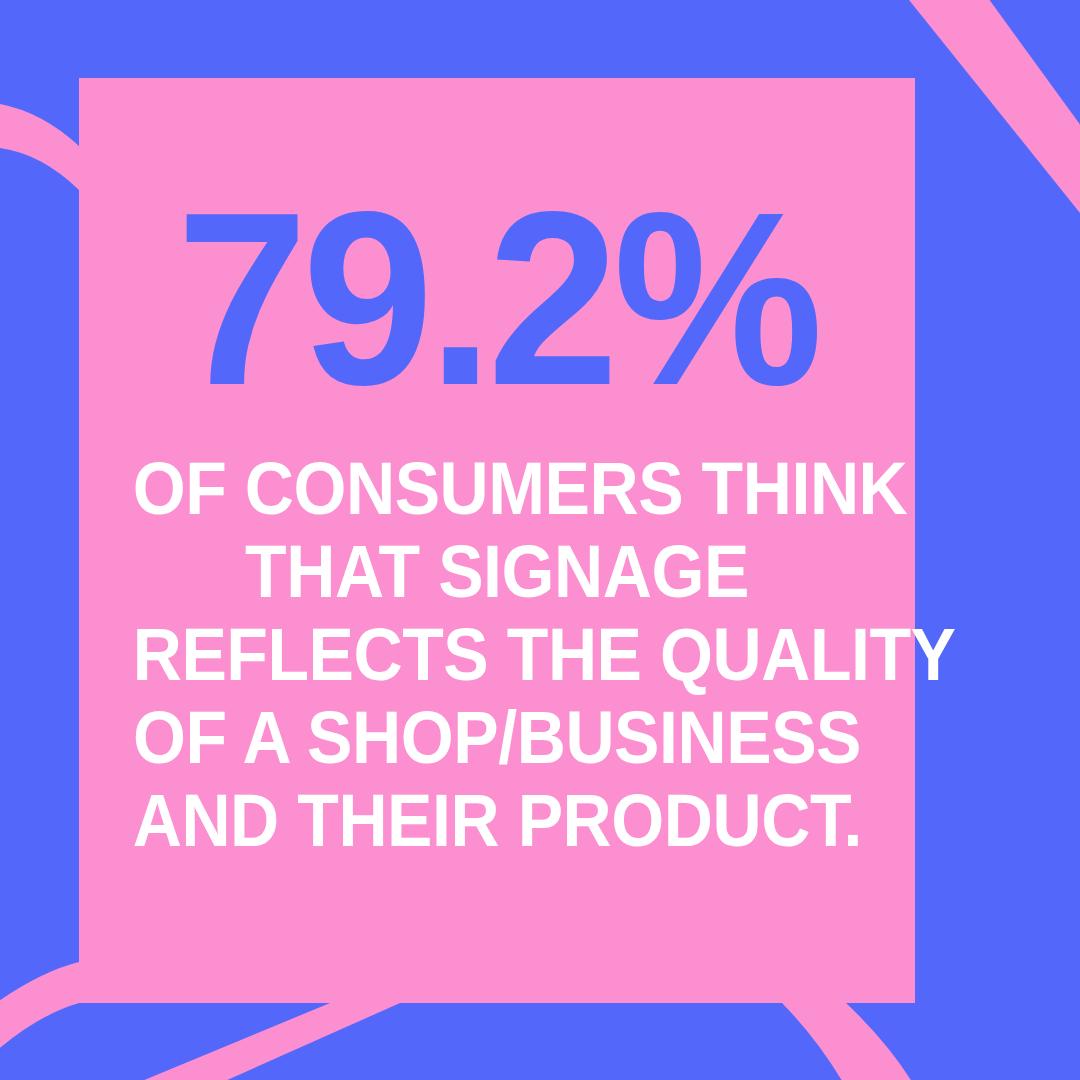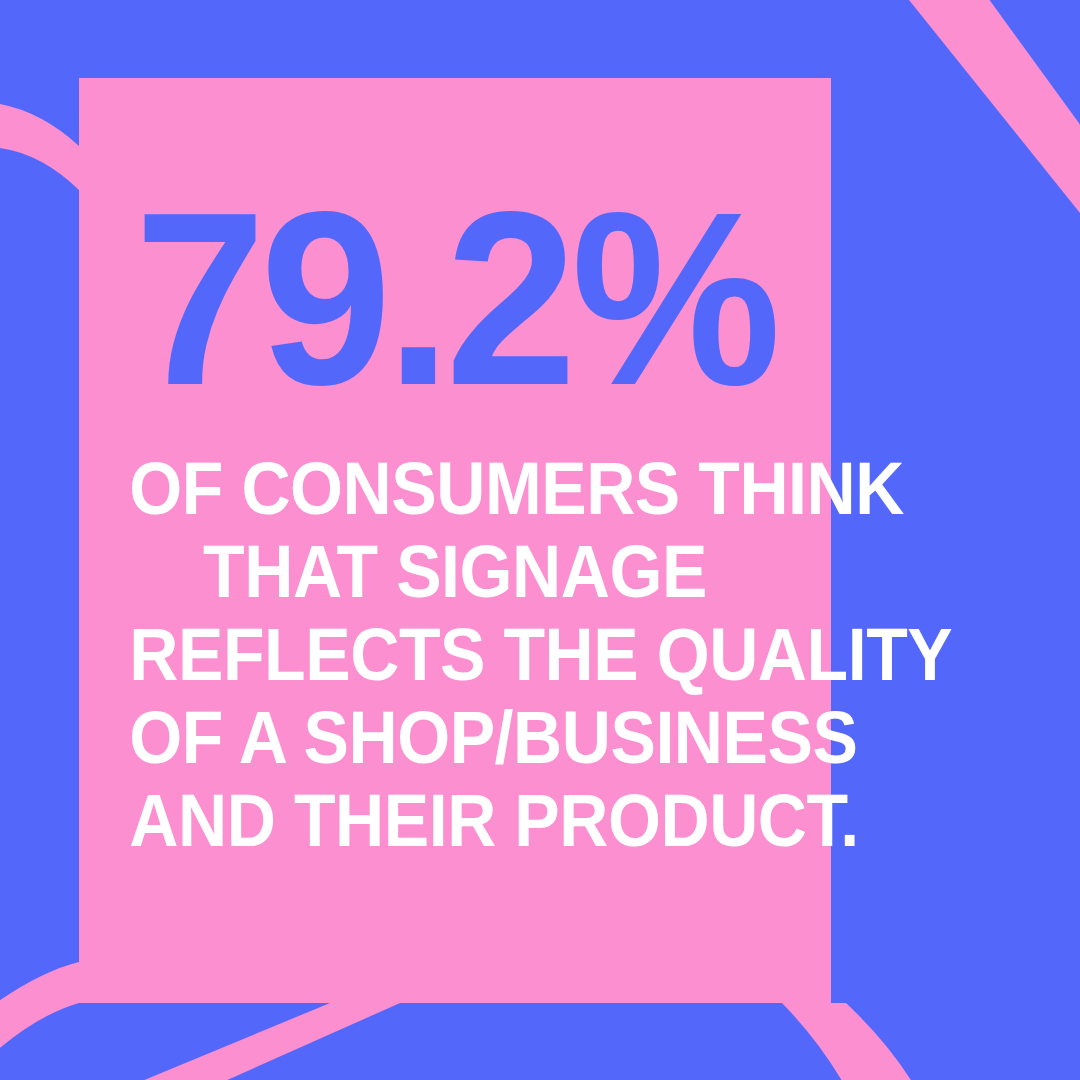--- a/index.html
+++ b/index.html
@@ -28,21 +28,21 @@
     width: 1080px;
     height: 1080px;
     display: block;
   }
 
   
   #stat-card {
     position: absolute;
     left: 79px;
     top: 78px;
-    width: 752px;
+    width: 836px;
     height: 925px;
     background: #fb8fd0;
     box-sizing: border-box;
     padding: 16px;
     display: block;
   }
 
   #stat-number {
     position: absolute;
     left: 0;

